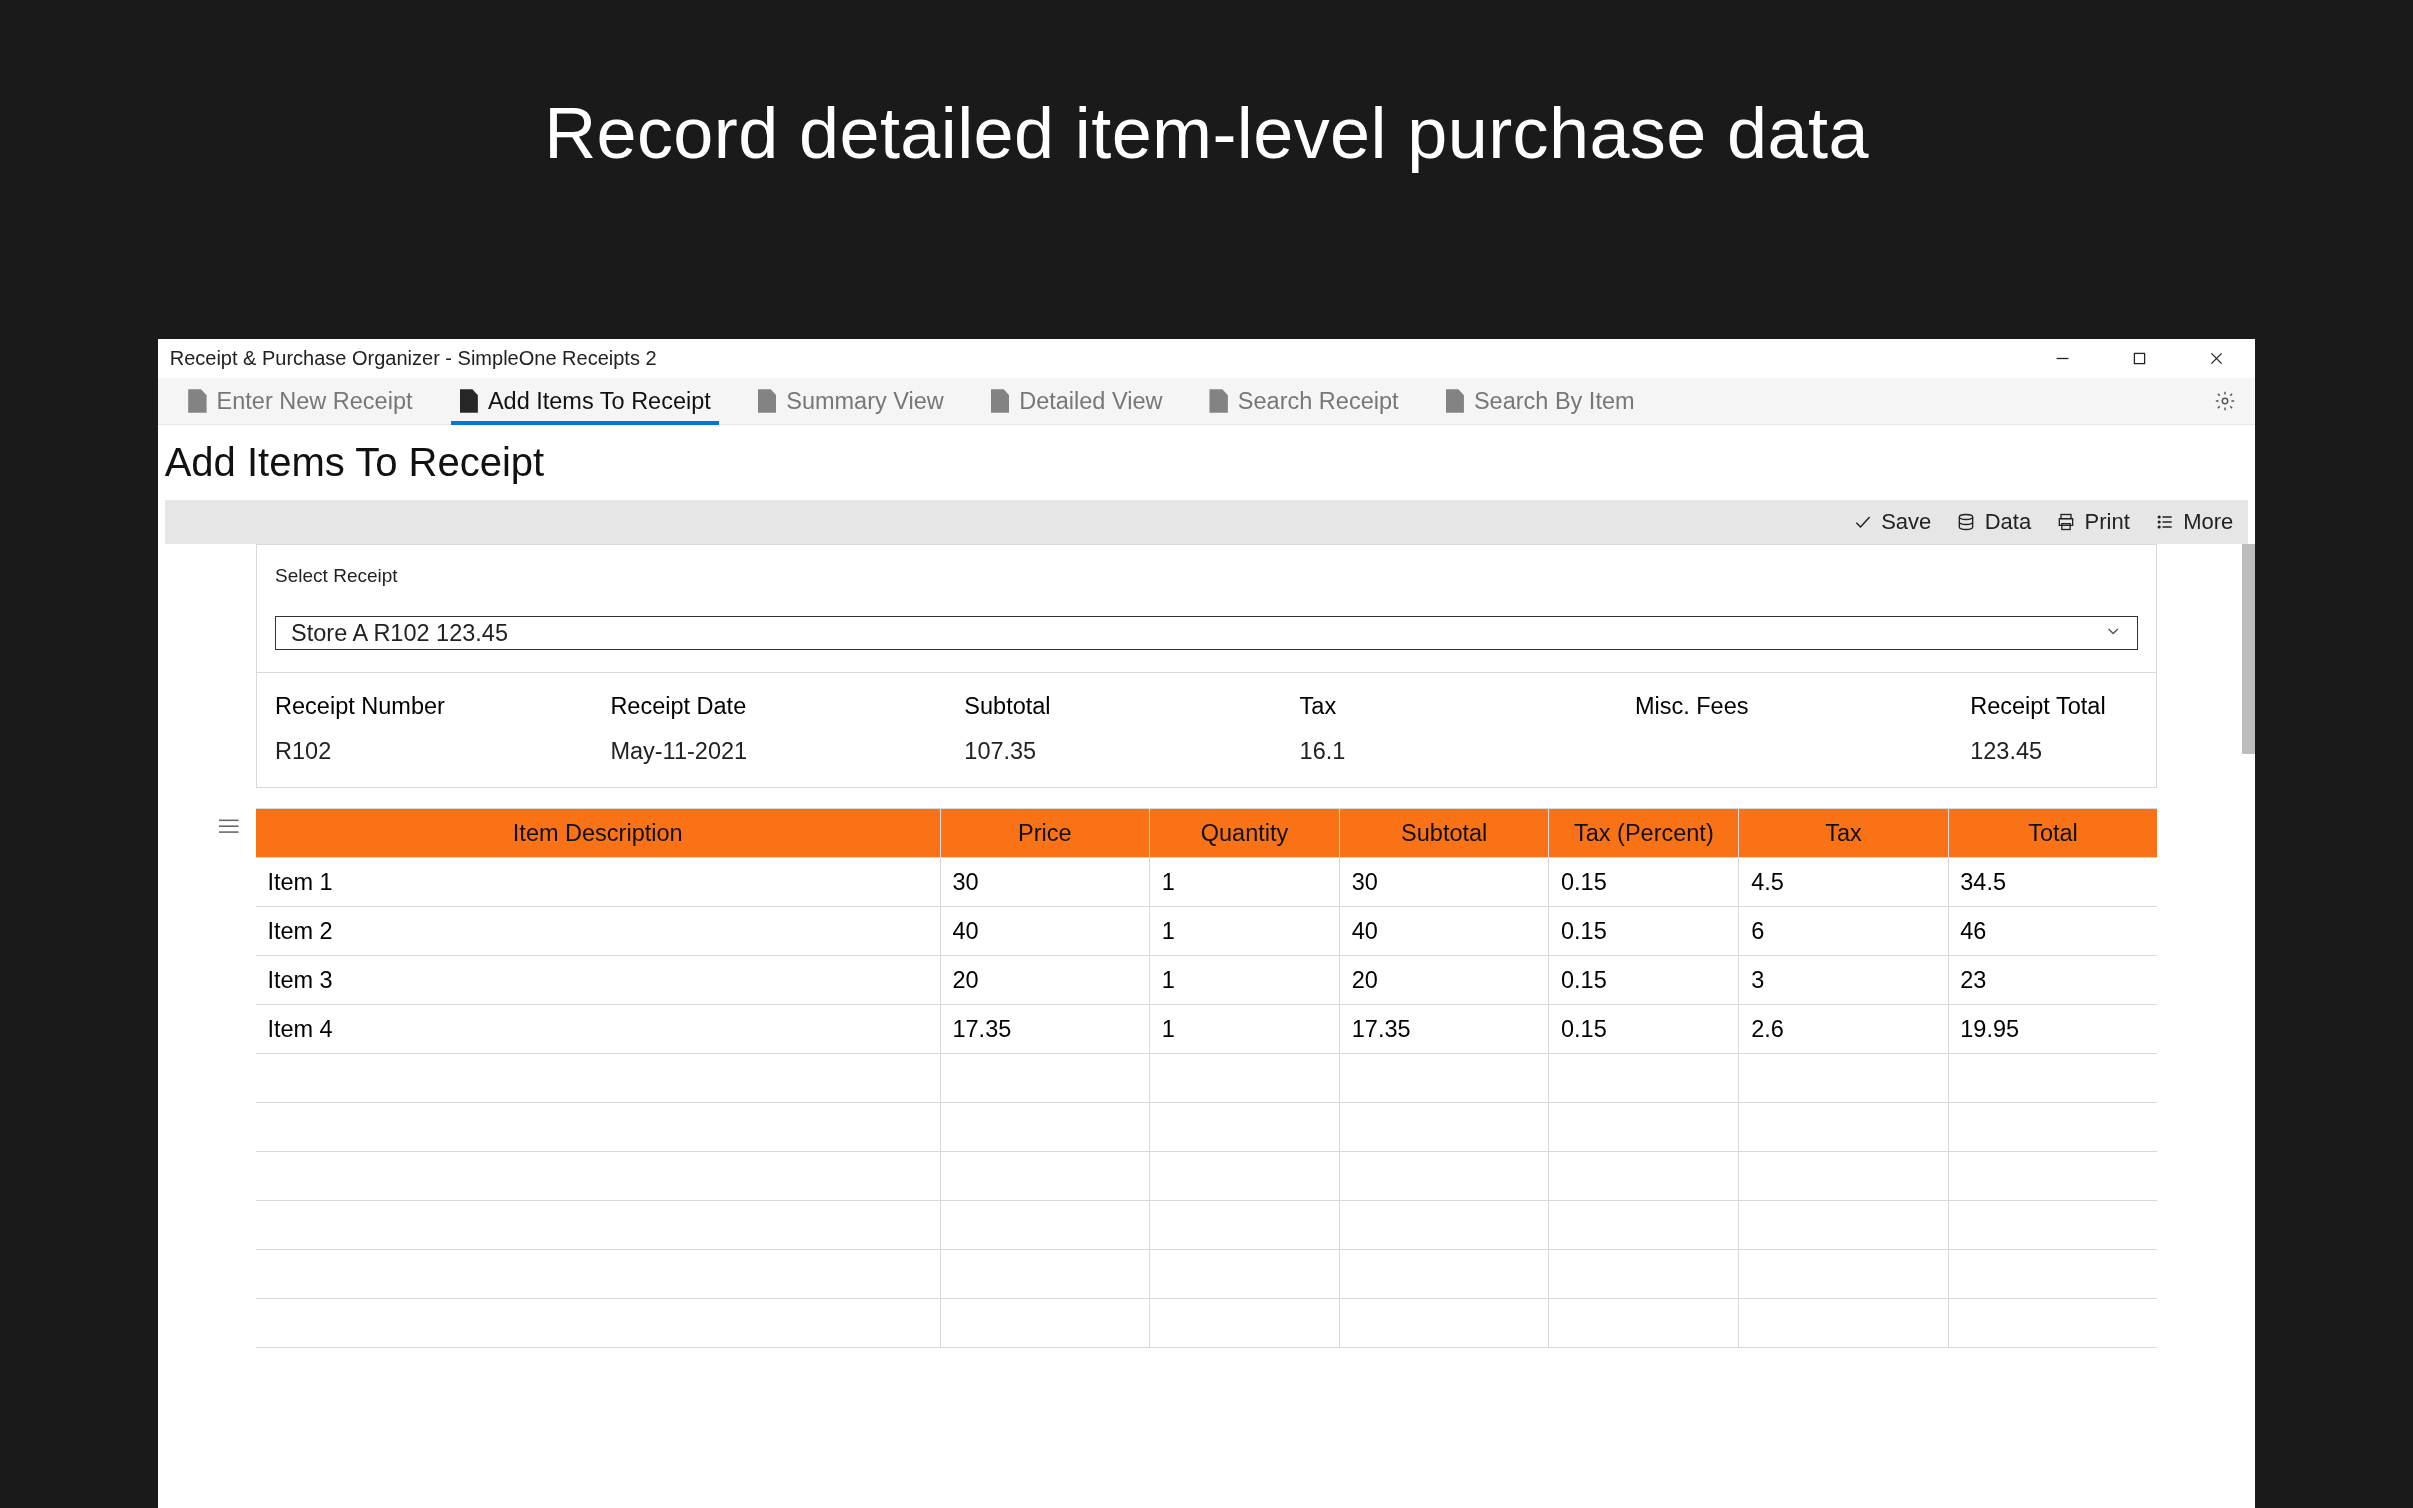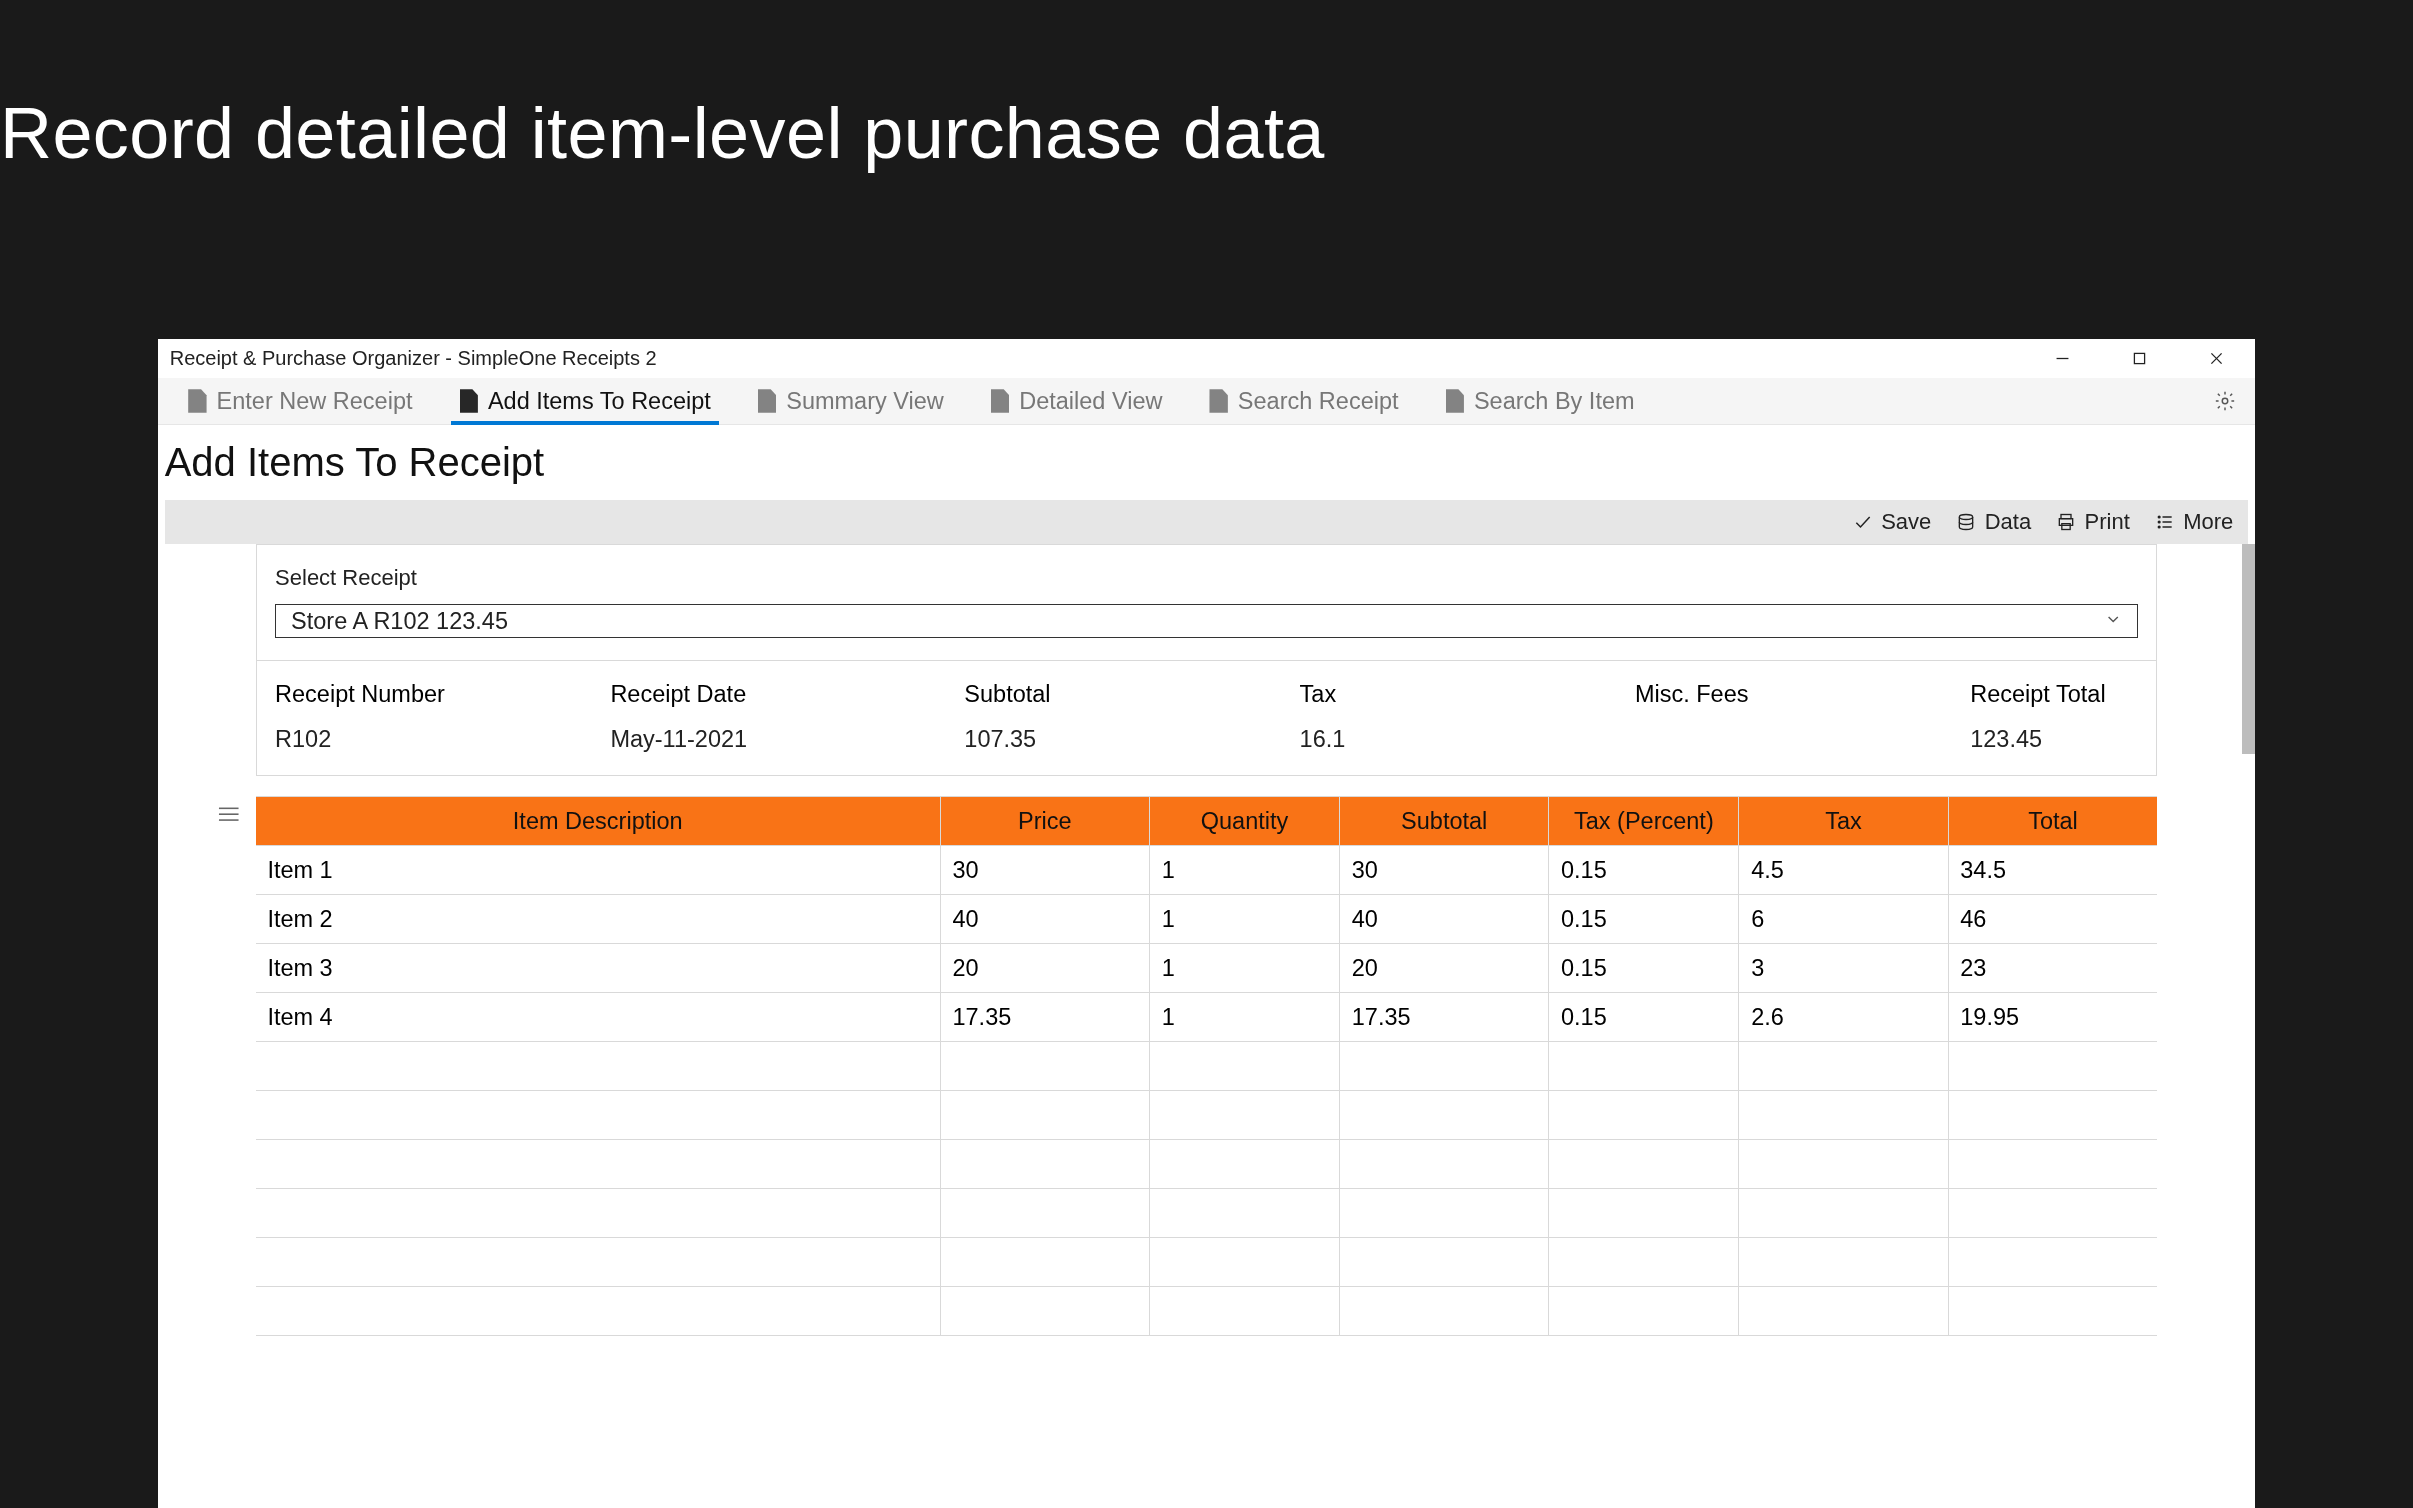--- a/index.html
+++ b/index.html
@@ -8,21 +8,21 @@
     font-family: "Segoe UI", -apple-system, sans-serif;
     width: 2413px;
     height: 1508px;
     overflow: hidden;
     position: relative;
   }
   .promo-headline {
     color: #fff;
     font-size: 72px;
     font-weight: 300;
-    text-align: left;
+    text-align: center;
     padding-top: 92px;
     padding-bottom: 67px;
     letter-spacing: 0.4px;
   }
   .app-window {
     position: absolute;
     left: 158px;
     top: 339px;
     width: 2097px;
     height: 1170px;
@@ -141,23 +141,23 @@
   .card {
     margin: 0 91px 0 91px;
     border: 0.8px solid #d9d9d9;
     border-top: none;
   }
   .card-top { border-top: 0.8px solid #d9d9d9; }
   .select-section {
     padding: 20px 18.4px 22px 18.4px;
   }
   .select-label {
-    font-size: 22px;
+    font-size: 19px;
     color: #222;
-    margin-bottom: 13px;
+    margin-bottom: 29px;
   }
   .select-box {
     border: 1.7px solid #333;
     height: 34px;
     display: flex;
     align-items: center;
     justify-content: space-between;
     padding: 0 15px;
     font-size: 23.5px;
     color: #222;

